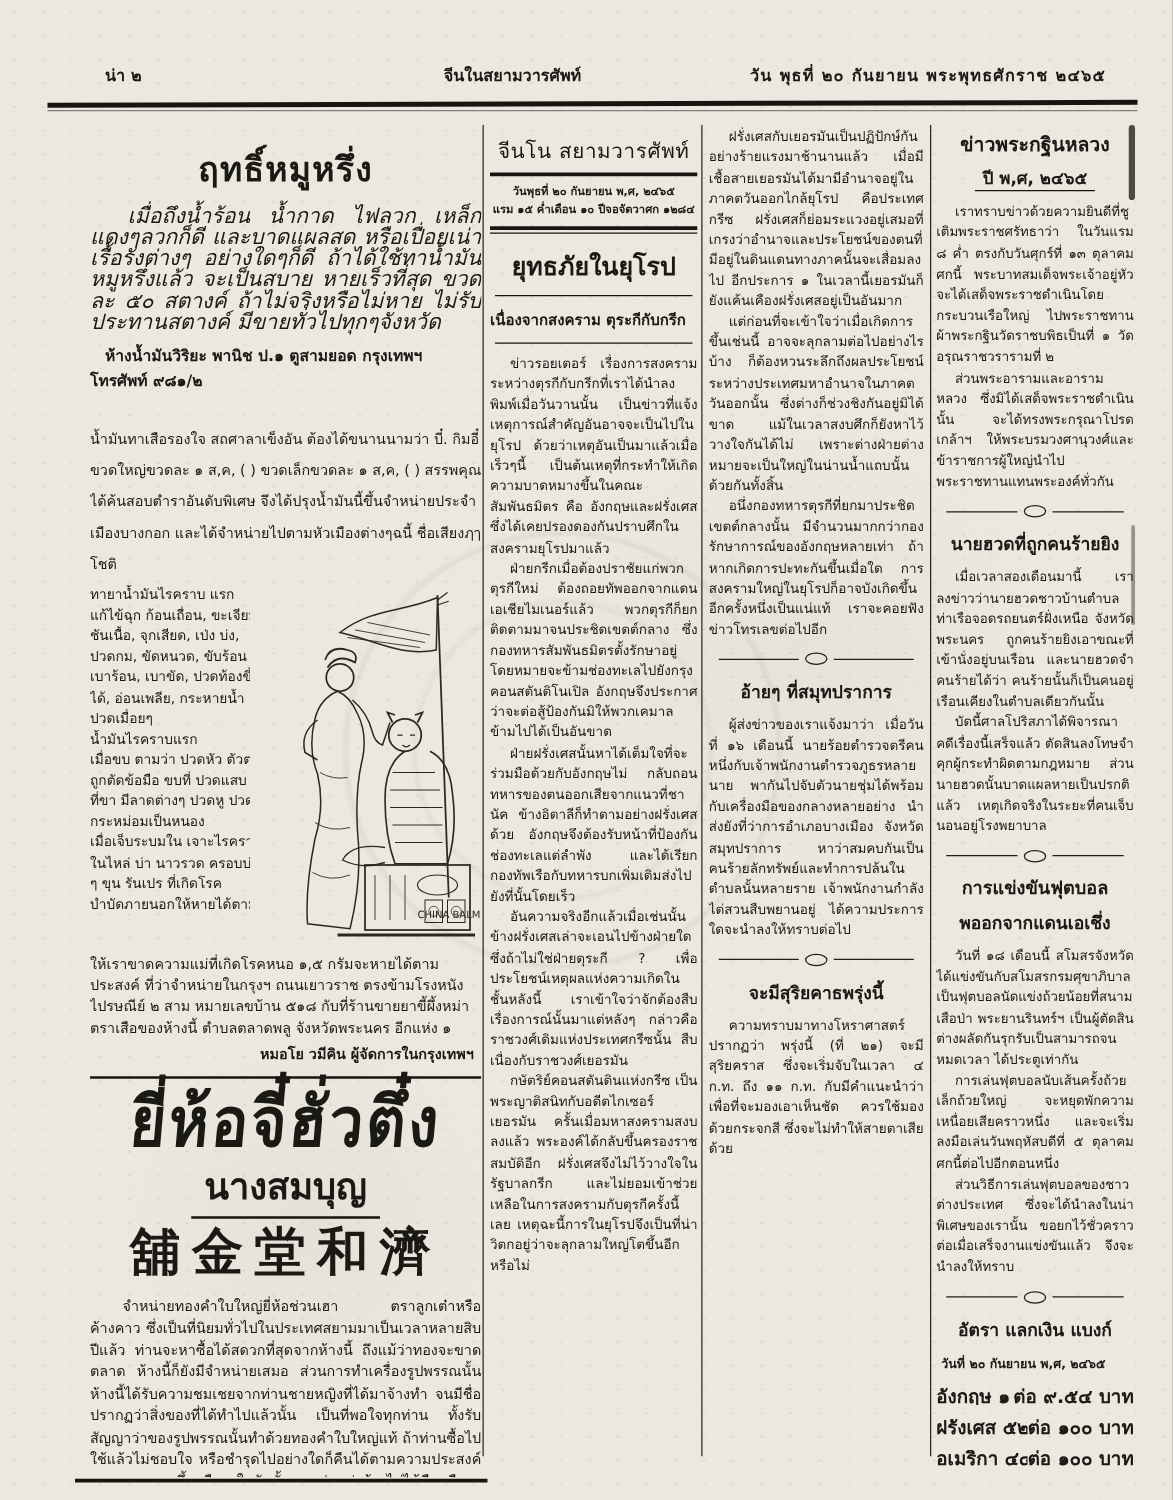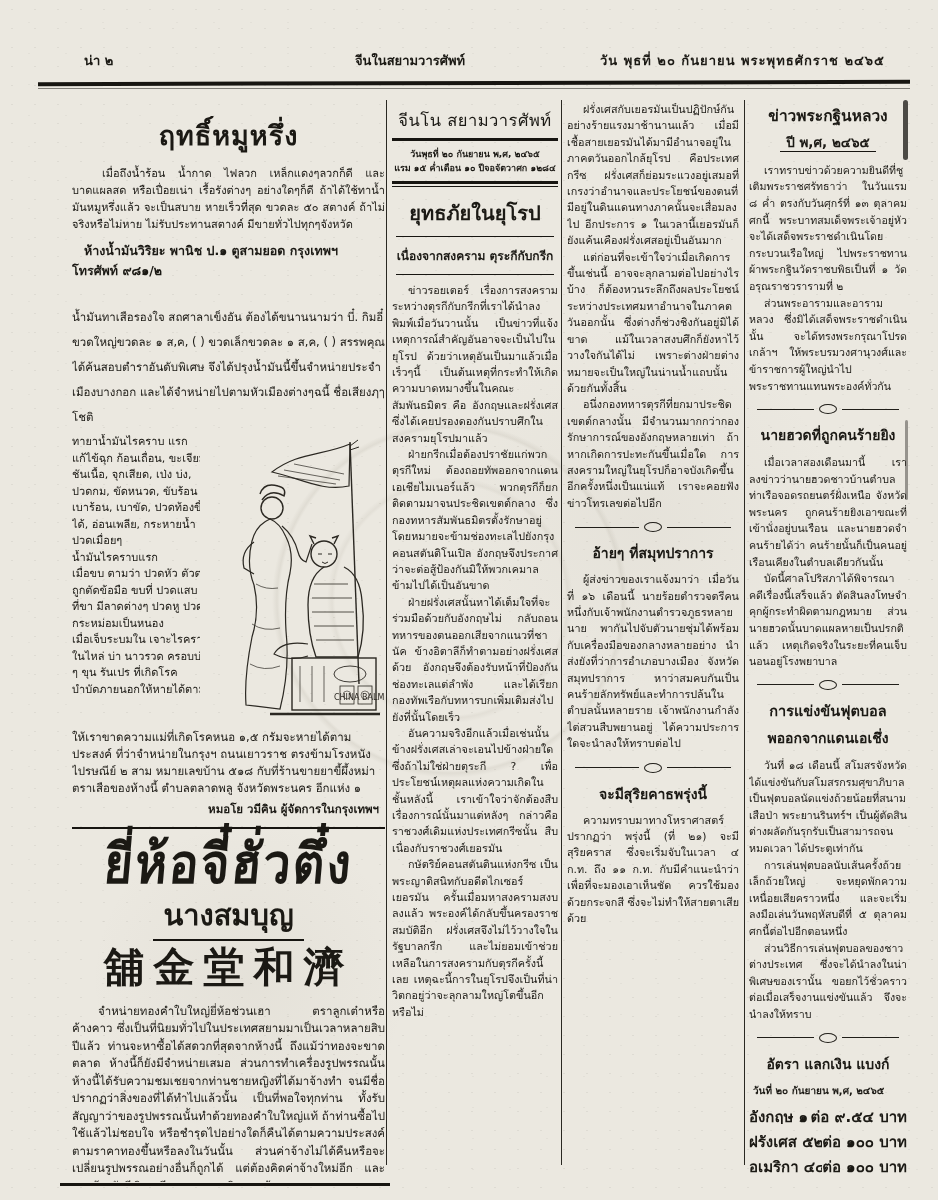--- a/index.html
+++ b/index.html
@@ -34,21 +34,21 @@
   .col3{left:567px;width:172px;}
   .col4{left:749px;width:158px;}
   .vrule{position:absolute;top:100px;height:1065px;width:1px;background:#2a2822;}
   .vr1{left:386px;}.vr2{left:561px;}.vr3{left:744px;}
   .bottom-rule{position:absolute;top:1183px;left:60px;width:330px;height:3px;background:#171511;}
   
   p{margin:0;}
   .just p{text-align:justify;text-indent:18px;word-break:break-word;}
   
   .ad1-title{font-size:27px;font-weight:bold;text-align:center;margin-top:14px;letter-spacing:1px;}
-  .ad1-body{font-size:11px;line-height:17px;margin-top:8px;}
+  .ad1-body{font-size:17px;line-height:17px;margin-top:8px;font-style:italic;}
   .ad1-body p{text-indent:30px;}
   .ad1-footer{font-size:12.5px;font-weight:bold;margin-top:8px;text-indent:12px;}
   .ad2{margin-top:24px;}
   .ad2-intro{font-size:11.5px;line-height:25px;}
   .ad2-row{display:flex;margin-top:4px;}
   .ailments{width:128px;font-size:11px;line-height:16.5px;flex:none;}
   .ailments div{white-space:nowrap;overflow:hidden;}
   .illus{width:185px;height:295px;flex:none;}
   .illus svg{width:100%;height:100%;}
   .ad2-below{font-size:11.5px;line-height:17px;}
@@ -63,21 +63,21 @@
   .ad3-body{font-size:11.5px;line-height:17.5px;margin-top:12px;}
   .ad3-body p{text-indent:26px;}
   
   .mast{border-bottom:0;}
   .mast-title{font-size:16.5px;font-weight:normal;text-align:center;padding:7px 0 5px;letter-spacing:.5px;}
   .bar{height:3px;background:#171511;}
   .bar-thin{height:1px;background:#171511;margin-top:2px;}
   .mast-dates{font-size:9px;line-height:14px;text-align:center;padding:6px 0;font-weight:bold;}
   .headline{font-size:20px;font-weight:bold;text-align:center;margin:10px 0 7px;}
   .h-rule{height:1px;background:#171511;margin:0 4px;}
-  .subhead{font-size:12px;font-weight:bold;text-align:center;margin:9px 0;}
+  .subhead{font-size:12px;font-weight:bold;text-align:left;margin:9px 0;}
   .body-sm{font-size:10.8px;line-height:16.4px;margin-top:8px;}
   .body-sm p{text-indent:16px;text-align:justify;word-break:break-word;}
   
   .divider{display:flex;align-items:center;margin:10px 8px;}
   .divider::before,.divider::after{content:"";flex:1;height:1px;background:#201e19;}
   .divider .orn{width:16px;height:8px;border:1.5px solid #201e19;border-radius:50%;margin:0 5px;flex:none;}
   .sub-head3{font-size:14px;font-weight:bold;text-align:center;margin:2px 0 8px;}
   
   .news-head{font-size:15.5px;font-weight:bold;text-align:center;line-height:1.6;margin-top:4px;}
   .news-sub{font-size:13.5px;font-weight:bold;text-align:center;margin-top:2px;}

